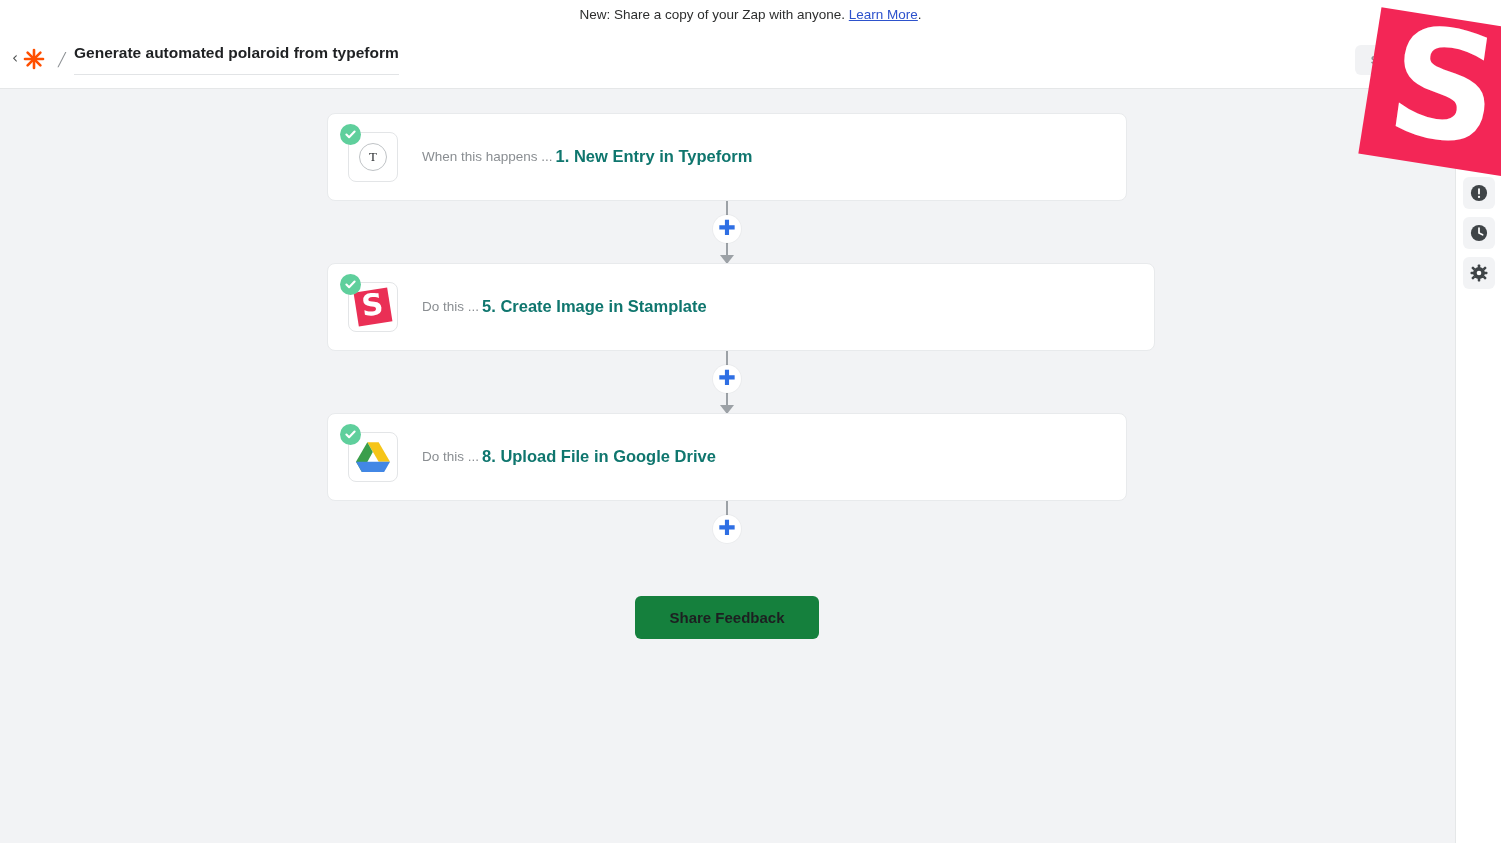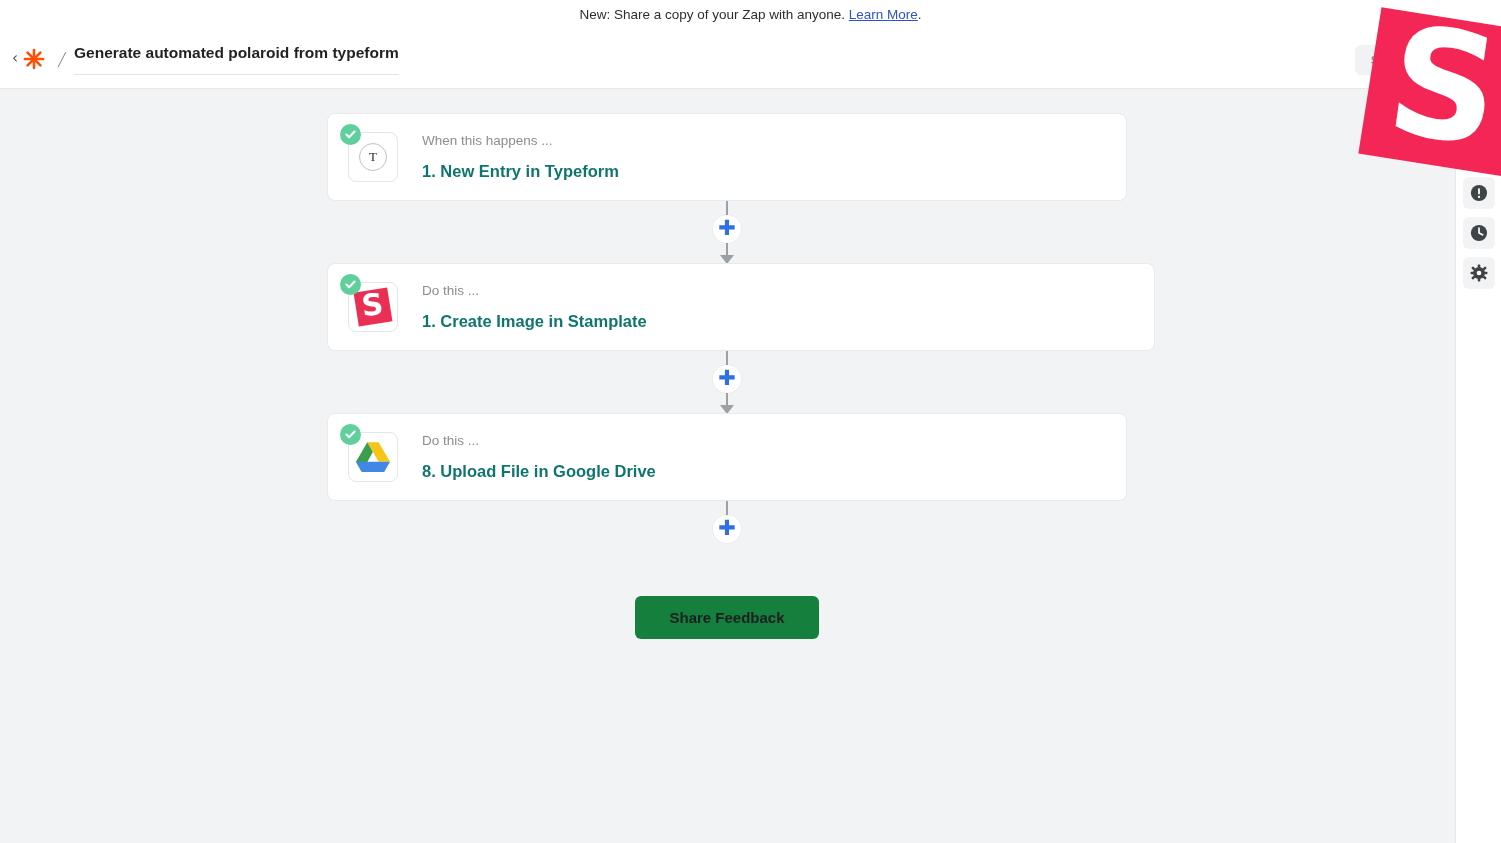--- a/index.html
+++ b/index.html
@@ -169,21 +169,21 @@
     width: 21px; height: 21px;
     border-radius: 50%;
     background: #5fcf9c;
     display: flex;
     align-items: center;
     justify-content: center;
     z-index: 2;
   }
   .check-badge svg { display: block; }
 
-  .step-text { display: flex; flex-direction: column; gap: 13px; }
+  .step-text { display: flex; flex-direction: row; gap: 3px; align-items: center; }
   .step-label {
     font-size: 13.5px;
     color: #8a8e92;
     line-height: 1.2;
   }
   .step-title {
     font-size: 16.5px;
     font-weight: bold;
     color: #0f766e;
     line-height: 1.2;
@@ -413,21 +413,21 @@
             </svg>
           </span>
           <div class="app-icon-box">
             <span class="sp-mark">
               <span>S</span>
             </span>
           </div>
         </div>
         <div class="step-text">
           <span class="step-label">Do this ...</span>
-          <span class="step-title">1. Create Image in Stamplate</span>
+          <span class="step-title">5. Create Image in Stamplate</span>
         </div>
       </div>
 
       <div class="connector">
         <div class="connector-line"></div>
         <div class="connector-arrow"></div>
         <div class="plus-node">
           <span class="plus-glyph">✚</span>
         </div>
       </div>

